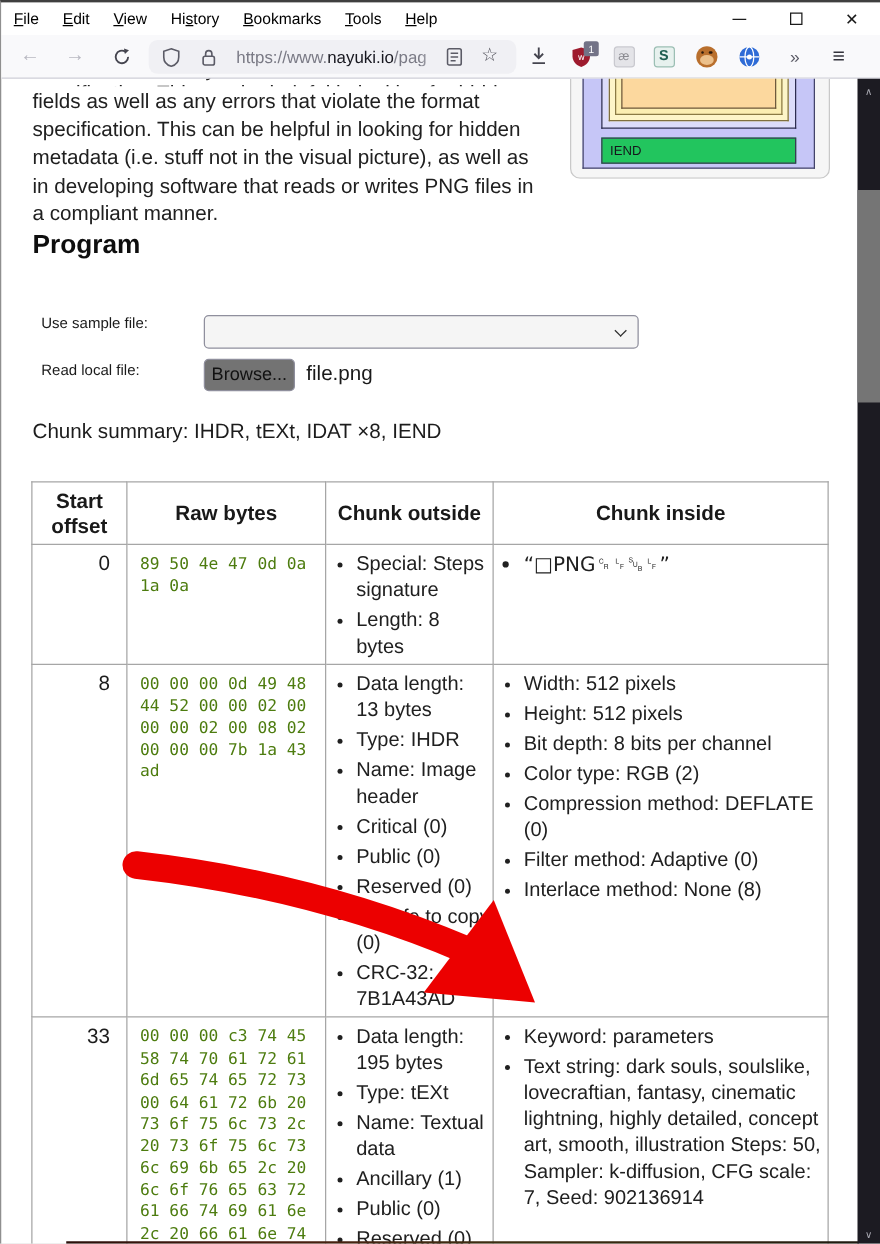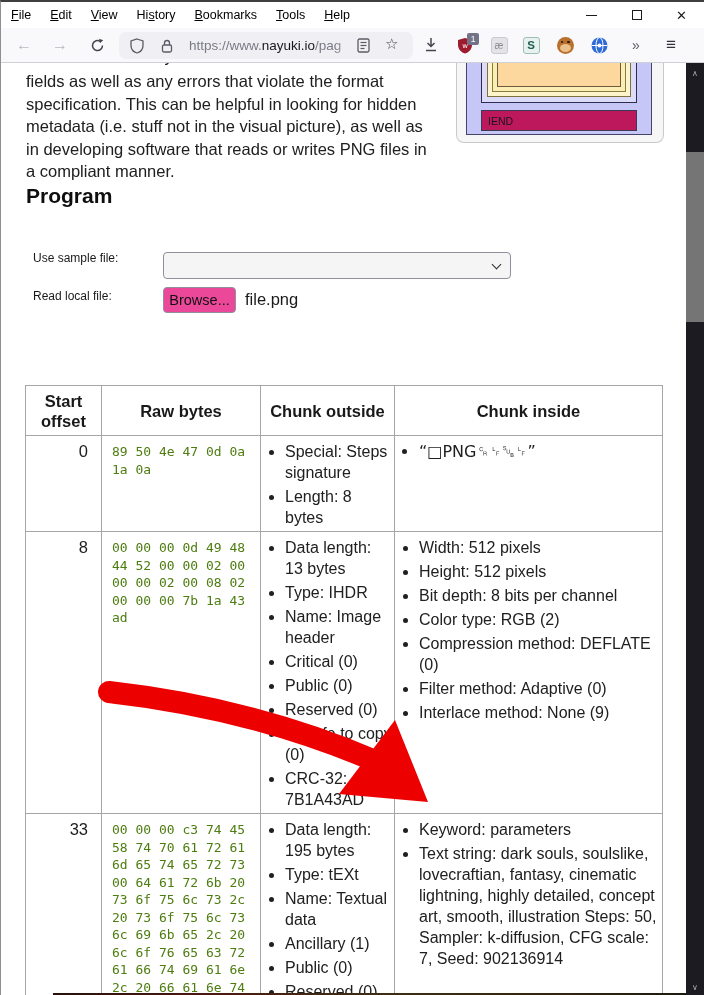--- a/index.html
+++ b/index.html
@@ -81,31 +81,31 @@
   #fig { position: absolute; left: 455px; top: 61px; width: 208px; height: 80px;
     background: #f6f6f6; border: 1px solid #c9c9c9; border-top: none; border-radius: 0 0 8px 8px; }
   #fig-purple { position: absolute; left: 9px; top: 0; width: 186px; height: 72px;
     background: #c6c6f7; border: 1px solid #44446a; border-top: none; }
   #fig-inner { position: absolute; left: 14px; top: 0; width: 156px; height: 40px;
     background: #dcdcfa; border: 1px solid #2c2c50; border-top: none; }
   .y1 { position:absolute; left: 5px; top: 0; right: 5px; bottom: 5px; background: #fdf5c9; border: 1px solid #80703e; border-top:none; }
   .y2 { position:absolute; left: 4px; top: 0; right: 4px; bottom: 4px; background: #fbeeb2; border: 1px solid #8a7a45; border-top:none; }
   .y3 { position:absolute; left: 4px; top: 0; right: 4px; bottom: 4px; background: #fcd89e; border: 1.5px solid #6e5b3d; border-top:none; }
   #fig-iend { position: absolute; left: 14px; top: 47px; width: 156px; height: 21px;
-    background: #be185d; border: 1px solid #3a3a55; font-size: 10.5px; color: #15151c;
+    background: #22c55e; border: 1px solid #3a3a55; font-size: 10.5px; color: #15151c;
     display: flex; align-items: center; padding-left: 6px; }
   #prog-head { position: absolute; left: 25px; top: 182px; font-size: 21px; font-weight: bold; color: #0e0e0e; }
   .form-label { position: absolute; left: 32px; font-size: 12px; color: #1a1a1a; }
   #lbl-sample { top: 249px; } #lbl-local { top: 287px; }
   #sample-select { position: absolute; left: 162px; top: 250px; width: 348px; height: 27px;
     background: #f5f5f5; border: 1px solid #8f8f9d; border-radius: 4px; }
   #select-chevron { position: absolute; right: 10px; top: 8px; width: 7px; height: 7px;
     border-right: 1.6px solid #2c2c2c; border-bottom: 1.6px solid #2c2c2c; transform: rotate(45deg); }
   #browse-btn { position: absolute; left: 162px; top: 285px; width: 73px; height: 26px;
-    background: #ec4899; border: 1px solid #8f8f9d; border-radius: 4px;
+    background: #737373; border: 1px solid #8f8f9d; border-radius: 4px;
     font-size: 14.5px; color: #111; display: flex; align-items: center; justify-content: center; }
   #file-name { position: absolute; left: 244px; top: 288px; font-size: 16.5px; color: #1a1a1a; }
   #chunk-summary { position: absolute; left: 25px; top: 334px; font-size: 16.5px; color: #1c1c1c; }
   
   #chunk-table { position: absolute; left: 24px; top: 383px; width: 637px;
     border-collapse: collapse; table-layout: fixed; }
   #chunk-table th, #chunk-table td { border: 1px solid #a6a6a6; vertical-align: top; }
   #chunk-table th { font-size: 16.5px; font-weight: bold; color: #191919; text-align: center;
     height: 50px; vertical-align: middle; line-height: 20px; padding: 2px; }
   td.c-off { text-align: right; padding: 6px 13px 0 0; font-size: 16.5px; color: #1c1c1c; }
@@ -244,20 +244,21 @@
 
   <h2 id="prog-head">Program</h2>
   <span class="form-label" id="lbl-sample">Use sample file:</span>
   <div id="sample-select">
     <span id="select-chevron"></span>
   </div>
   <span class="form-label" id="lbl-local">Read local file:</span>
   <div id="browse-btn">Browse...</div>
   <span id="file-name">file.png</span>
 
+  <div id="chunk-summary">Chunk summary: IHDR, tEXt, IDAT ×8, IEND</div>
 
   <table id="chunk-table">
     <colgroup>
         <col style="width:76px">
         <col style="width:159px">
         <col style="width:134px">
         <col style="width:268px">
       </colgroup>
     <thead>
         <tr>
@@ -304,21 +305,21 @@
             </ul>
           </td>
           <td class="c-list">
             <ul>
               <li>Width: 512 pixels</li>
               <li>Height: 512 pixels</li>
               <li>Bit depth: 8 bits per channel</li>
               <li>Color type: RGB (2)</li>
               <li>Compression method: DEFLATE (0)</li>
               <li>Filter method: Adaptive (0)</li>
-              <li>Interlace method: None (9)</li>
+              <li>Interlace method: None (8)</li>
             </ul>
           </td>
         </tr>
         <tr>
           <td class="c-off">33</td>
           <td class="c-raw">00 00 00 c3 74 45
 58 74 70 61 72 61
 6d 65 74 65 72 73
 00 64 61 72 6b 20
 73 6f 75 6c 73 2c

